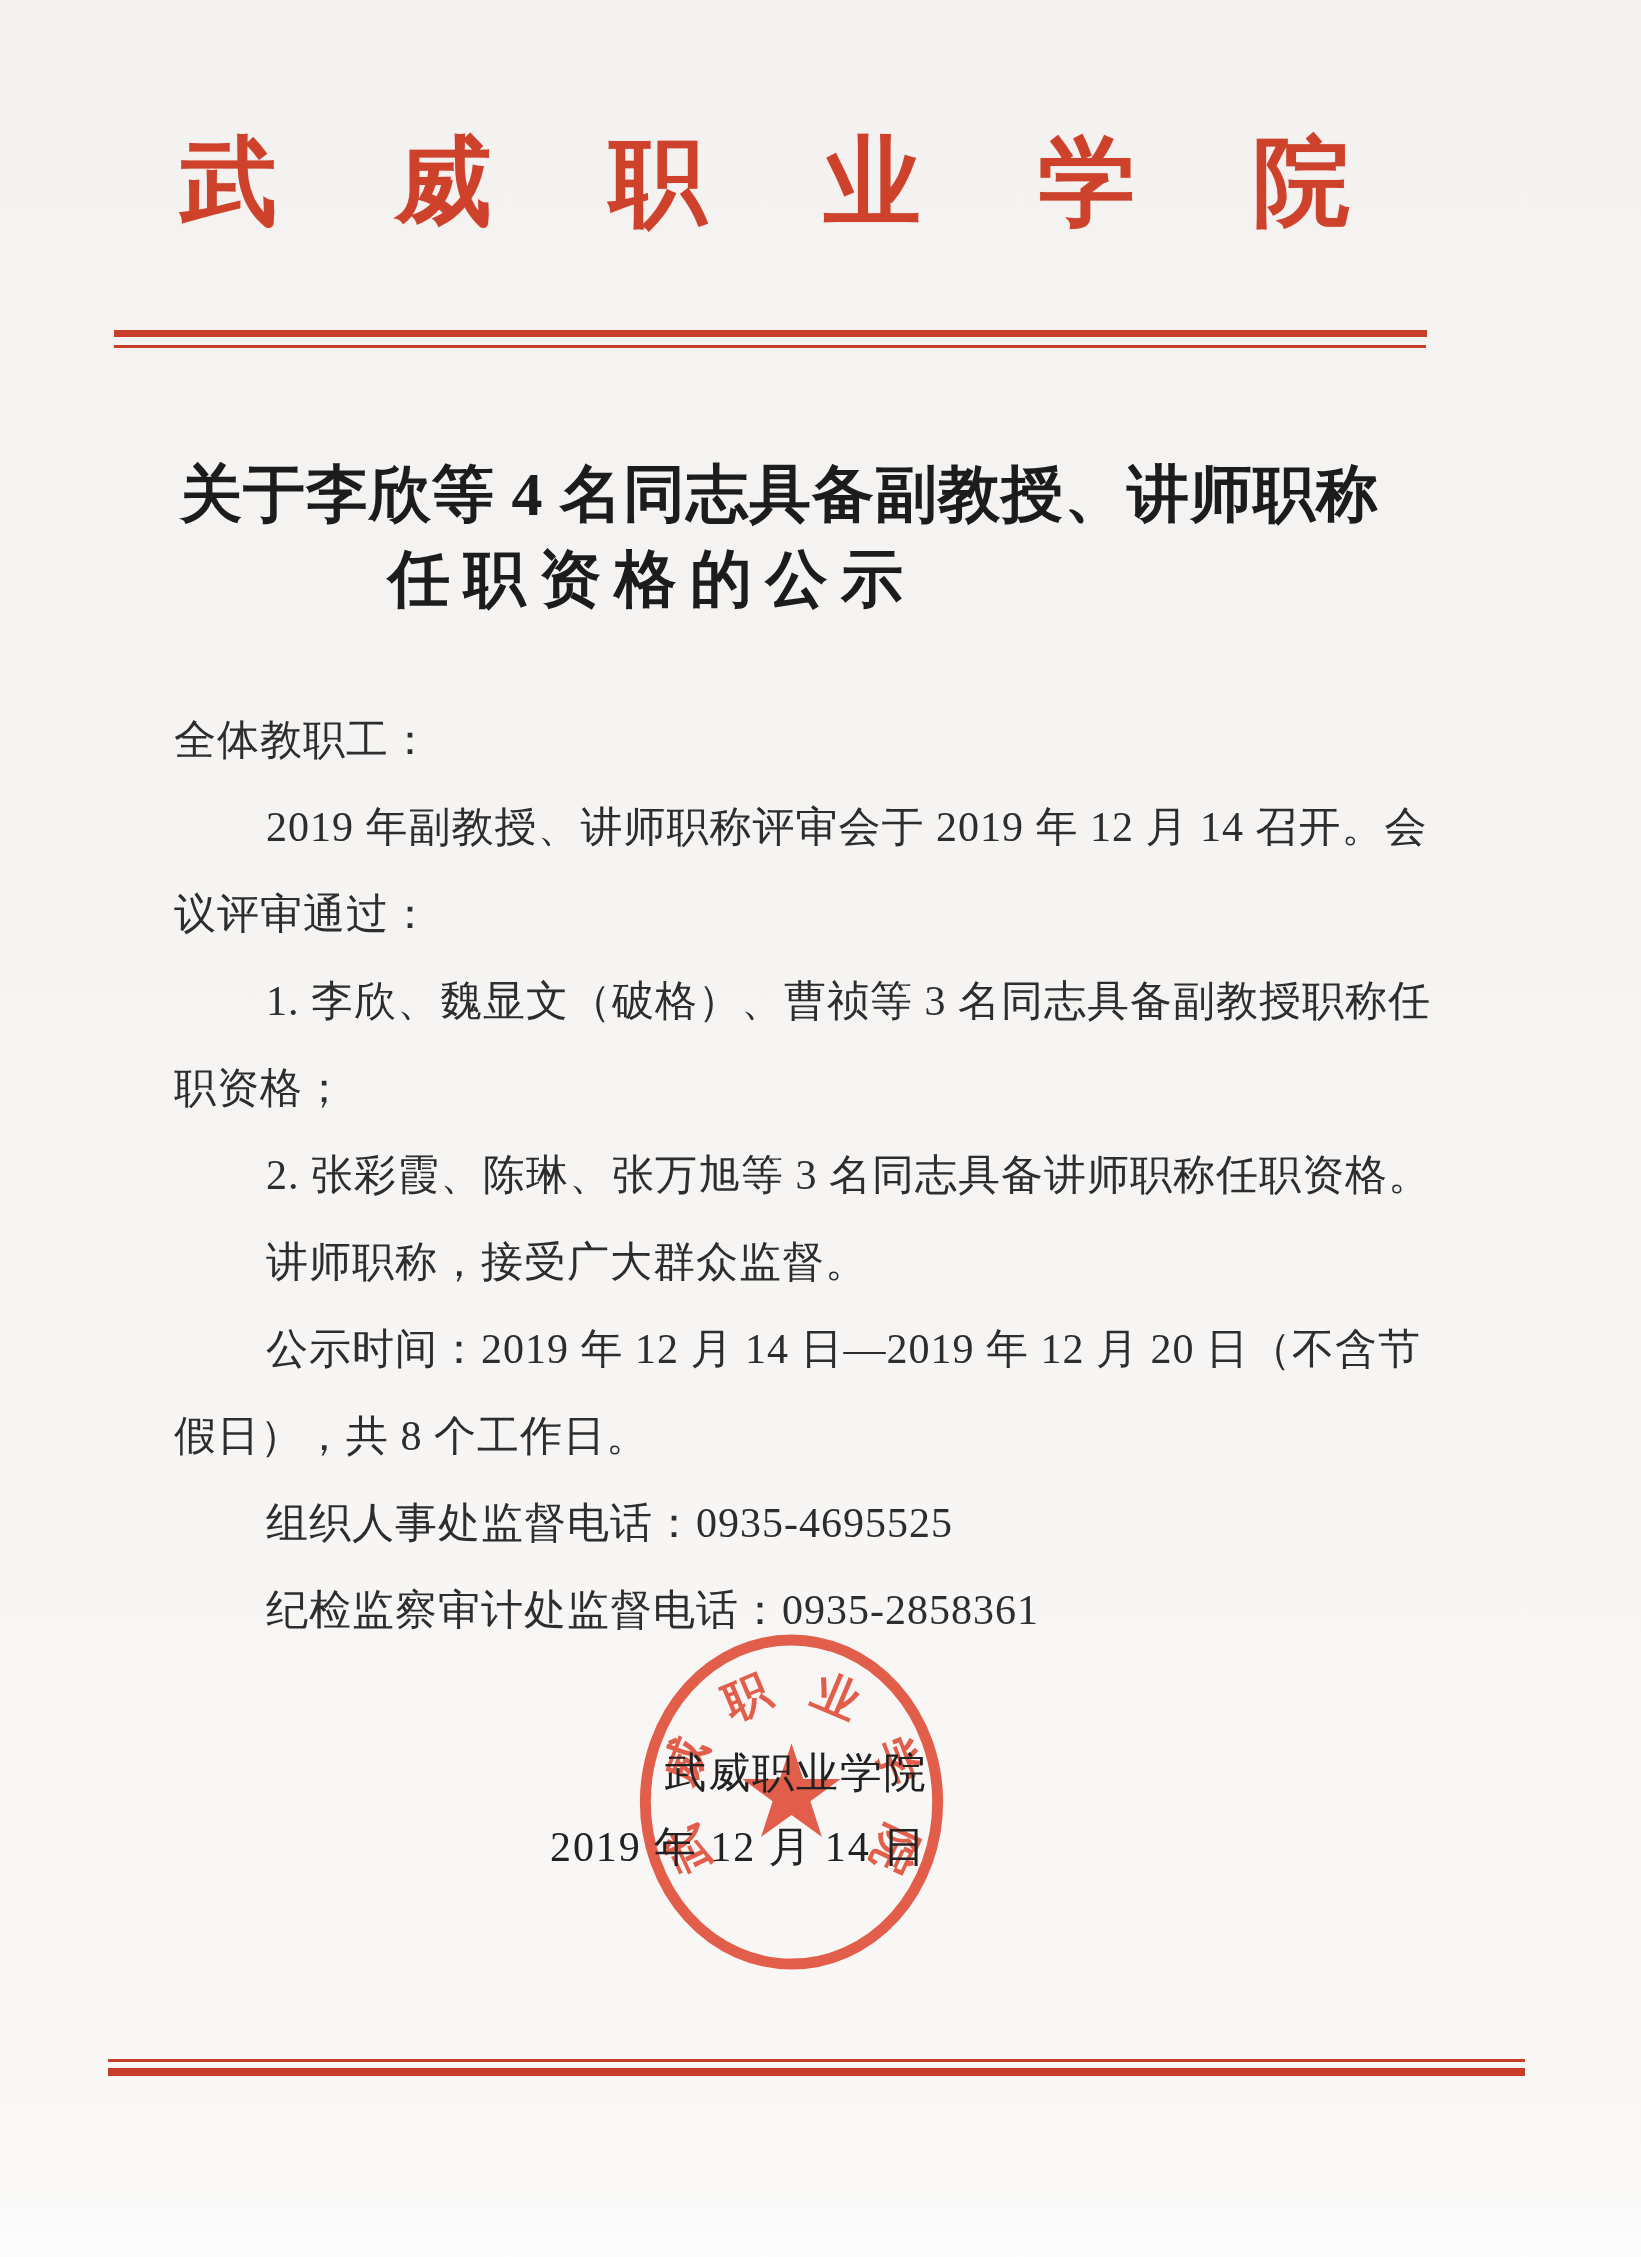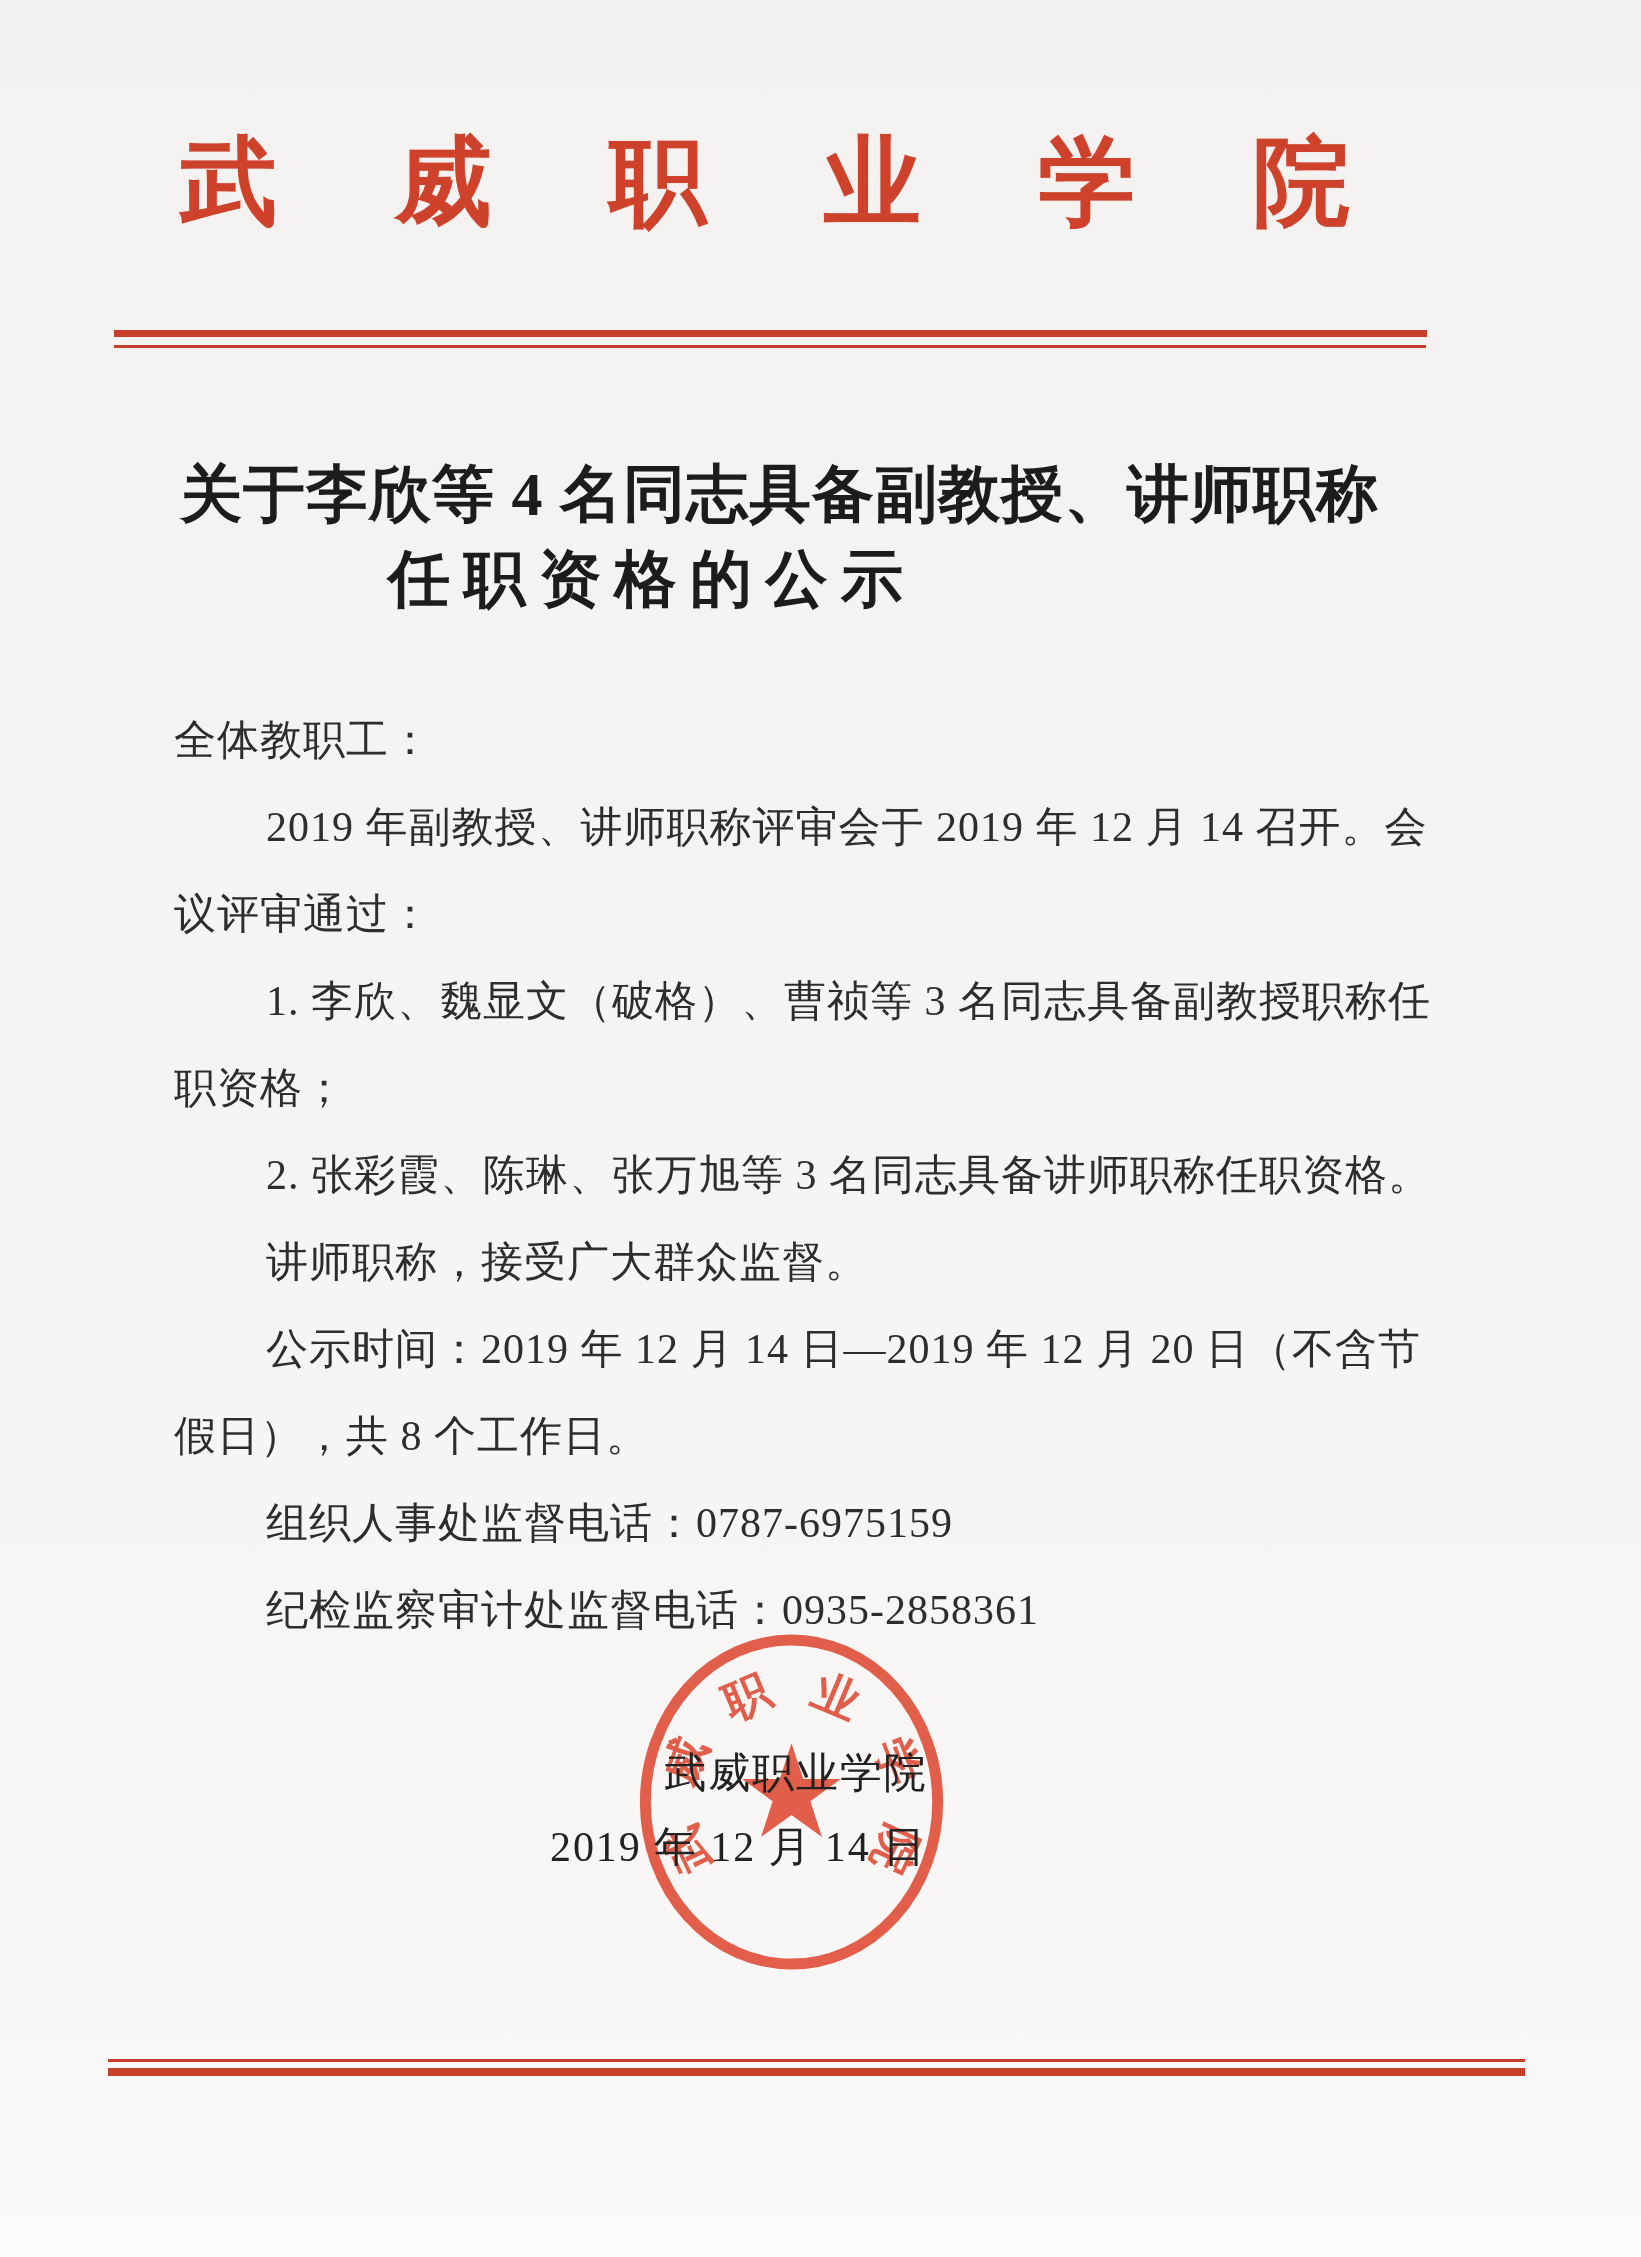--- a/index.html
+++ b/index.html
@@ -75,21 +75,21 @@
   <div class="body-text">
     <div class="bline">全体教职工：</div>
     <div class="bline indent">2019 年副教授、讲师职称评审会于 2019 年 12 月 14 召开。会</div>
     <div class="bline">议评审通过：</div>
     <div class="bline indent">1. 李欣、魏显文（破格）、曹祯等 3 名同志具备副教授职称任</div>
     <div class="bline">职资格；</div>
     <div class="bline indent">2. 张彩霞、陈琳、张万旭等 3 名同志具备讲师职称任职资格。</div>
     <div class="bline indent">讲师职称，接受广大群众监督。</div>
     <div class="bline indent">公示时间：2019 年 12 月 14 日—2019 年 12 月 20 日（不含节</div>
     <div class="bline">假日），共 8 个工作日。</div>
-    <div class="bline indent">组织人事处监督电话：0787-6975159</div>
+    <div class="bline indent">组织人事处监督电话：0935-4695525</div>
     <div class="bline indent">纪检监察审计处监督电话：0935-2858361</div>
   </div>
 
   <svg class="seal" viewBox="0 0 320 350" xmlns="http://www.w3.org/2000/svg">
     <ellipse cx="160" cy="175" rx="147" ry="163" fill="none" stroke="#df4a33" stroke-width="11"></ellipse>
     <path fill="#df4a33" d="M160,116 L171.8,151.8 L209.5,151.9 L179,174.2 L190.6,210.1 L160,188 L129.4,210.1 L141,174.2 L110.5,151.9 L148.2,151.8 Z"></path>
     <g fill="#df4a33" font-size="46" text-anchor="middle">
       <text transform="translate(56,223) rotate(-115)" dominant-baseline="central">武</text>
       <text transform="translate(53,134) rotate(-69)" dominant-baseline="central">威</text>
       <text transform="translate(115,69) rotate(-23)" dominant-baseline="central">职</text>

